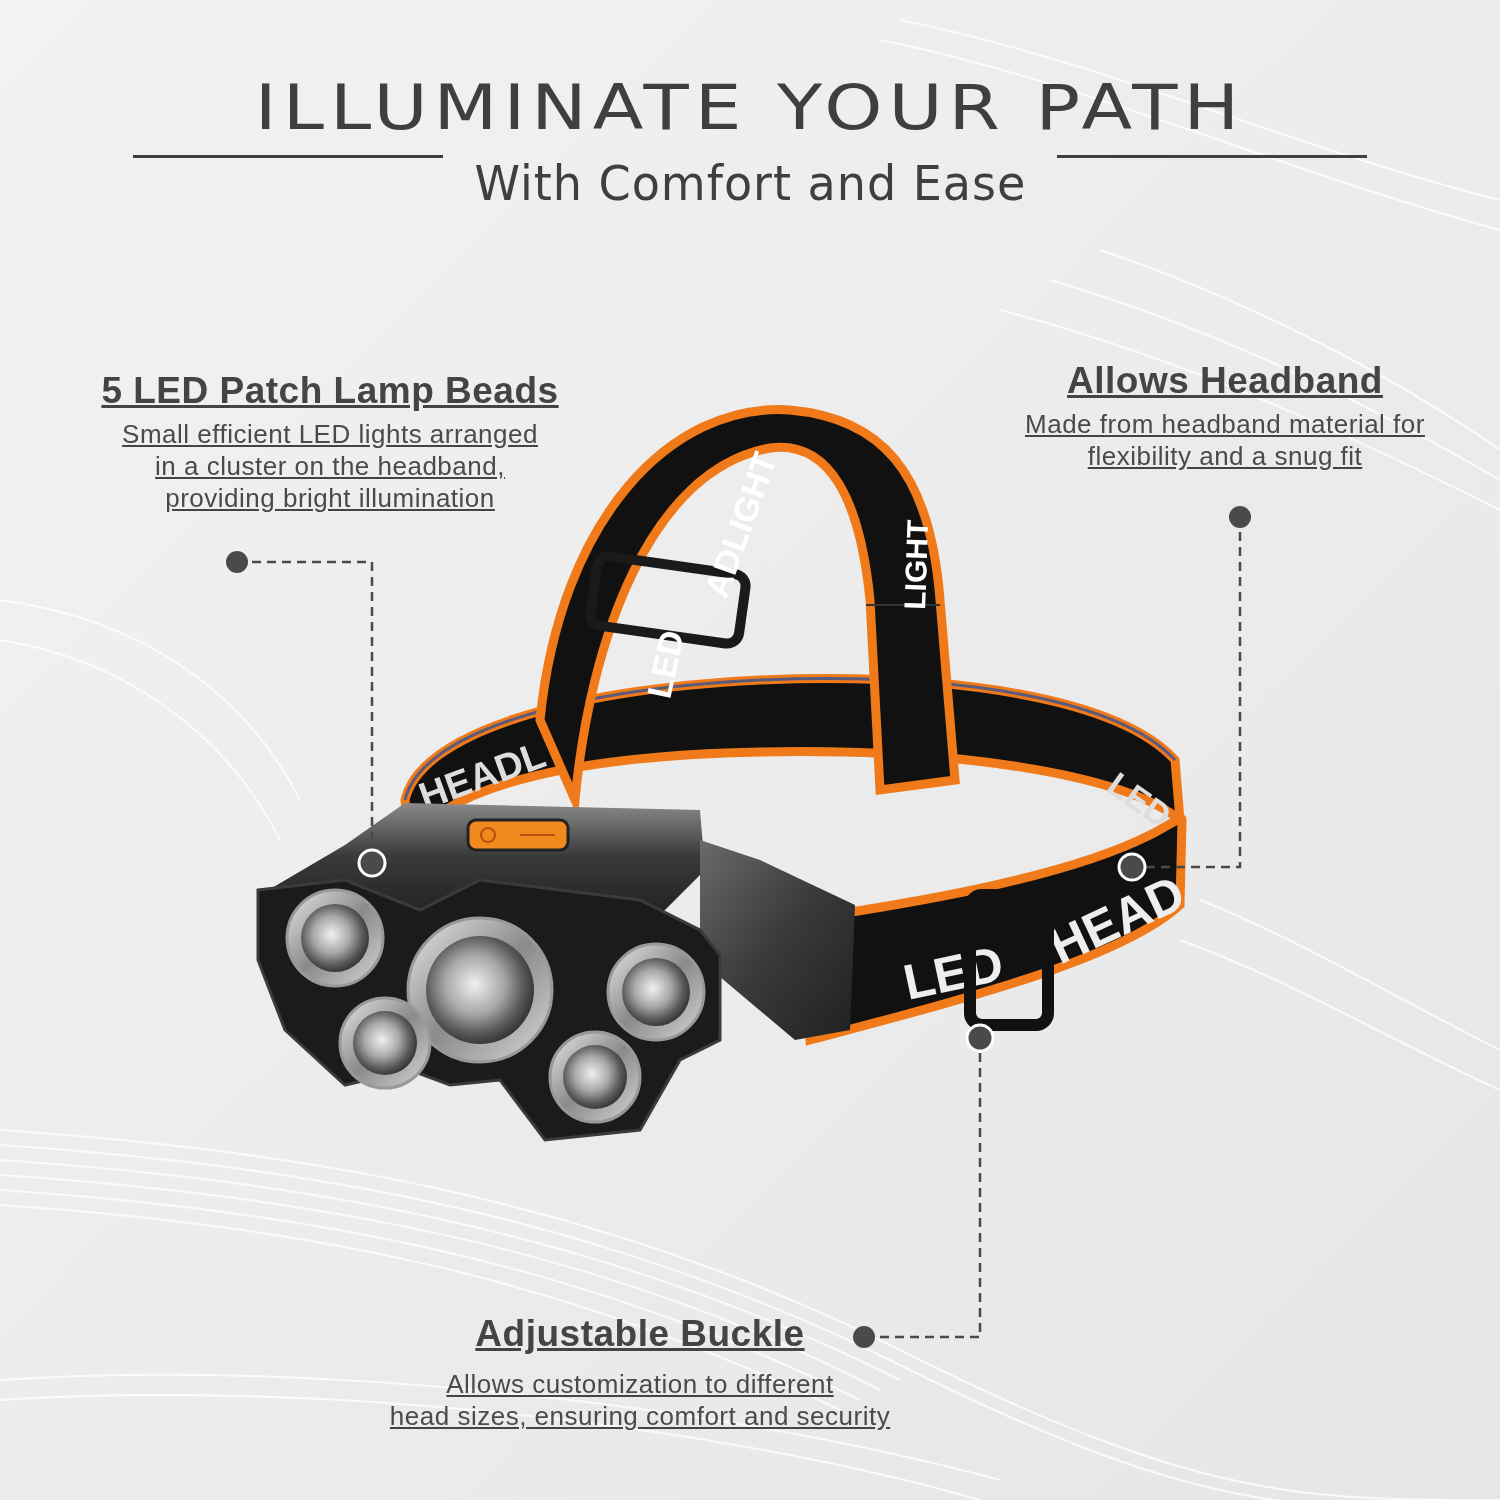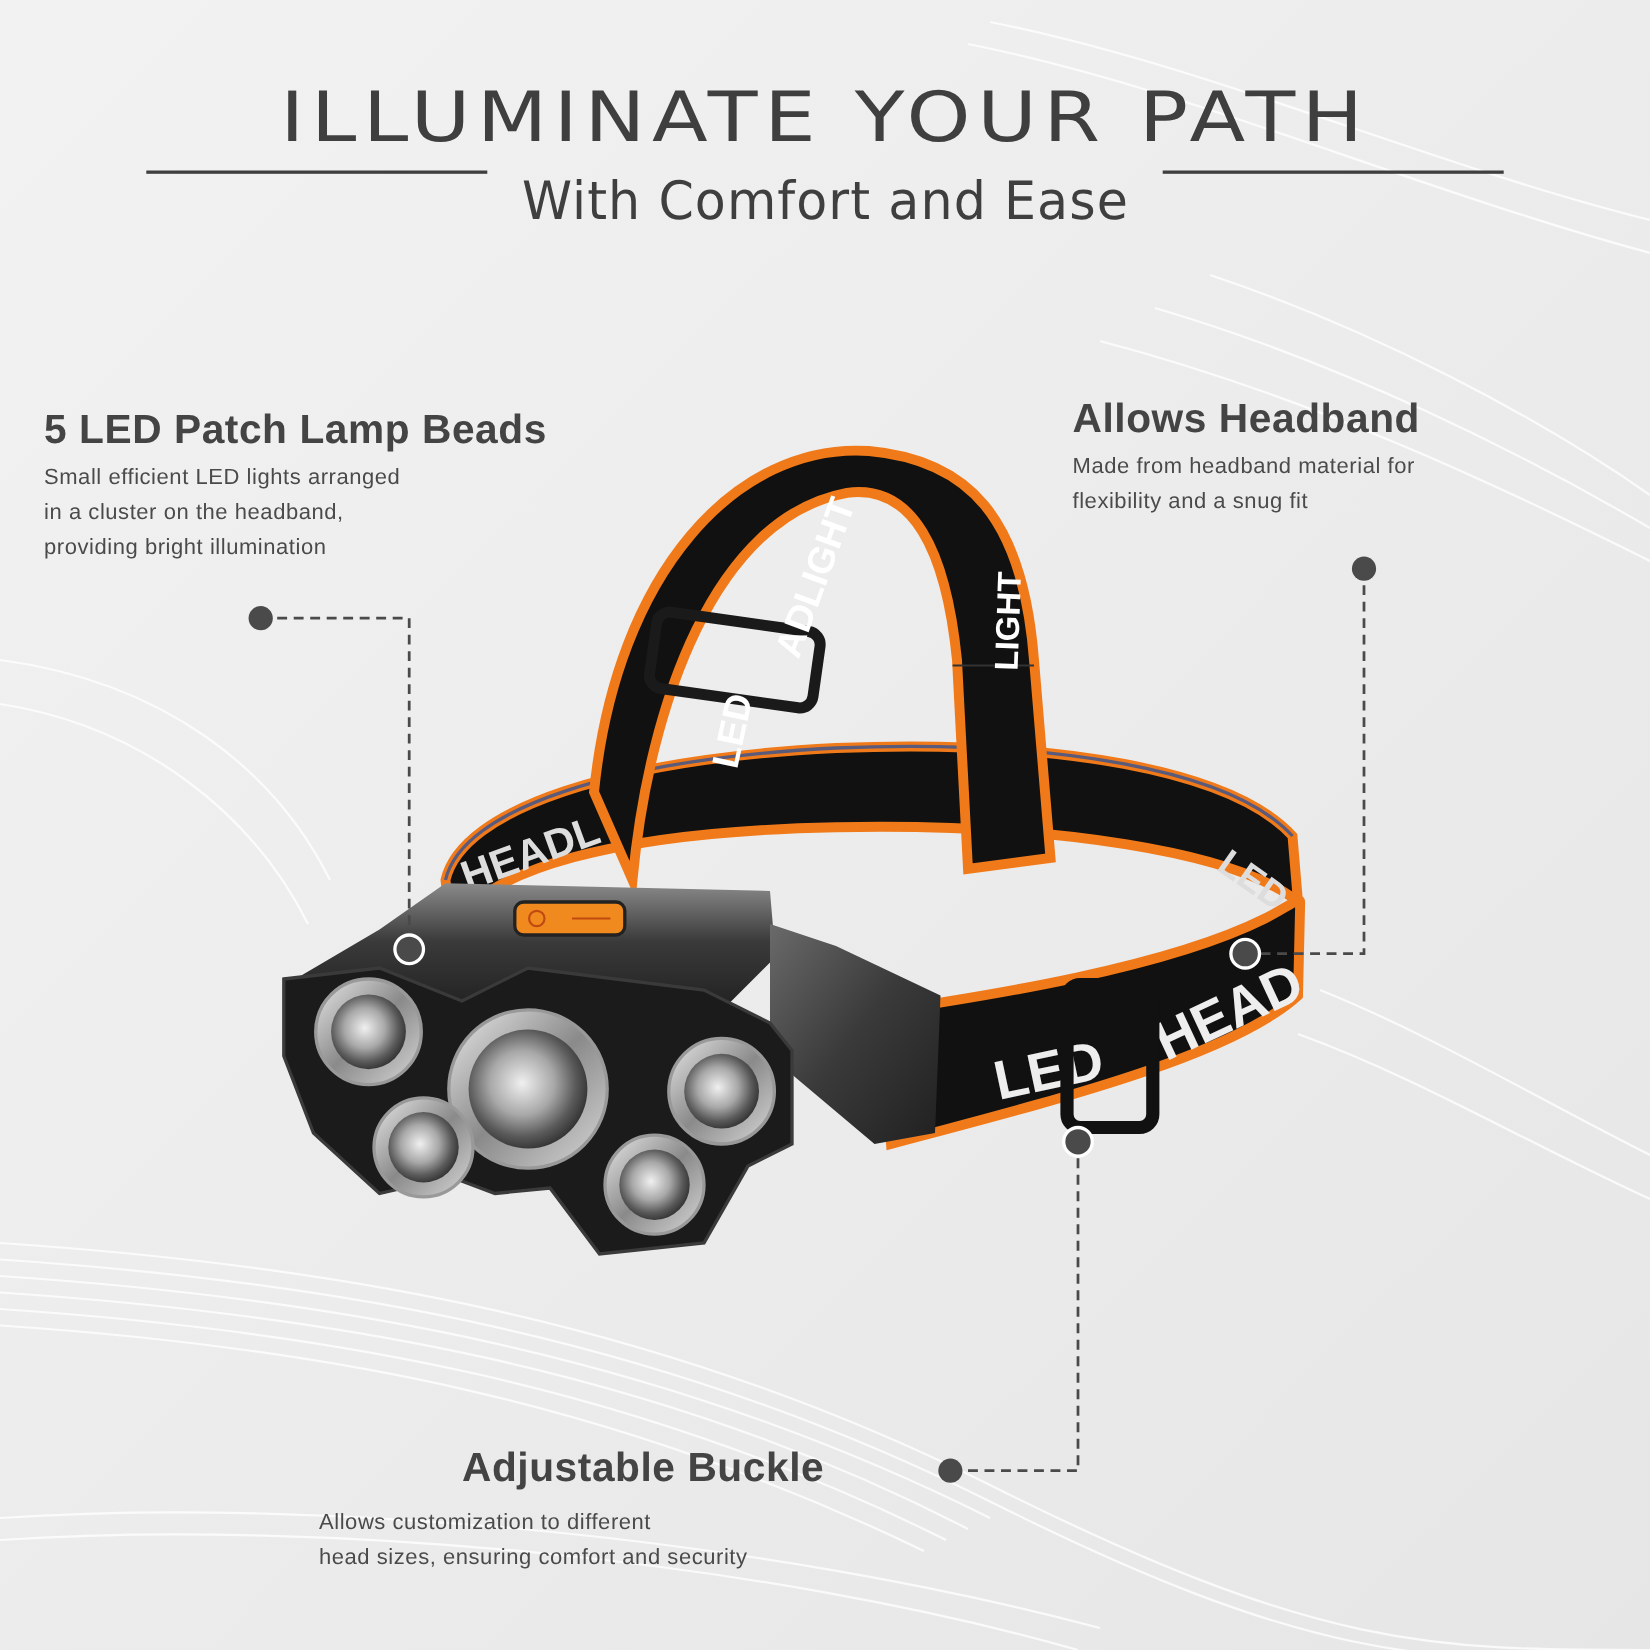--- a/index.html
+++ b/index.html
@@ -19,27 +19,27 @@
   }
   .subtitle-row {
     position: absolute; left: 133px; top: 155px; width: 1234px; height: 64px;
     display: flex; gap: 20px;
   }
   .subtitle-row .rule { flex: 1; height: 3px; background: #3f3f3f; }
   .subtitle-row .sub {
     font-family: "DejaVu Sans", sans-serif; font-size: 48px; color: #3f3f3f;
     letter-spacing: 1px; white-space: nowrap; transform: scaleX(0.96);
   }
-  .feat { position: absolute; text-align: left; }
+  .feat { position: absolute; text-align: center; text-decoration: underline; }
   .feat h2 {
     font-family: "Liberation Sans", sans-serif; font-weight: bold;
     font-size: 37px; color: #444; letter-spacing: 0.5px; white-space: nowrap;
   }
   .feat p {
-    font-family: "Liberation Sans", sans-serif; font-size: 20px; color: #4a4a4a;
+    font-family: "Liberation Sans", sans-serif; font-size: 26px; color: #4a4a4a;
     line-height: 32px; letter-spacing: 0.5px; white-space: pre-line;
   }
   #feat-led { left: 40px; top: 370px; width: 580px; }
   #feat-led h2 { margin-bottom: 6px; }
   #feat-band { left: 975px; top: 360px; width: 500px; }
   #feat-band h2 { margin-bottom: 6px; }
   #feat-buckle-title { left: 420px; top: 1313px; width: 440px; }
   #feat-buckle-desc { left: 290px; top: 1368px; width: 700px; }
   .overlay { position: absolute; inset: 0; pointer-events: none; }
 </style>

